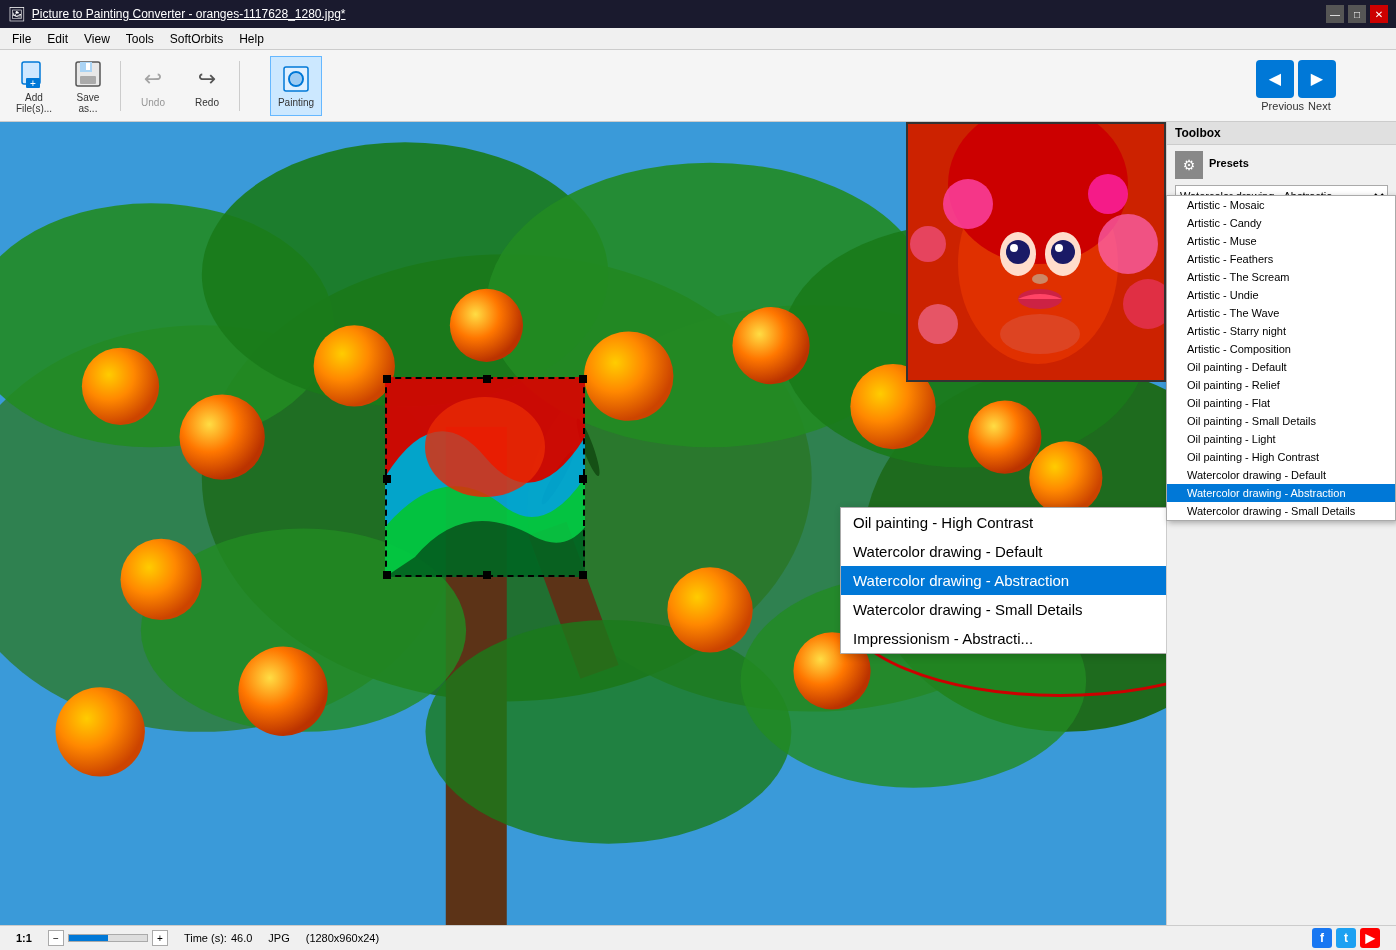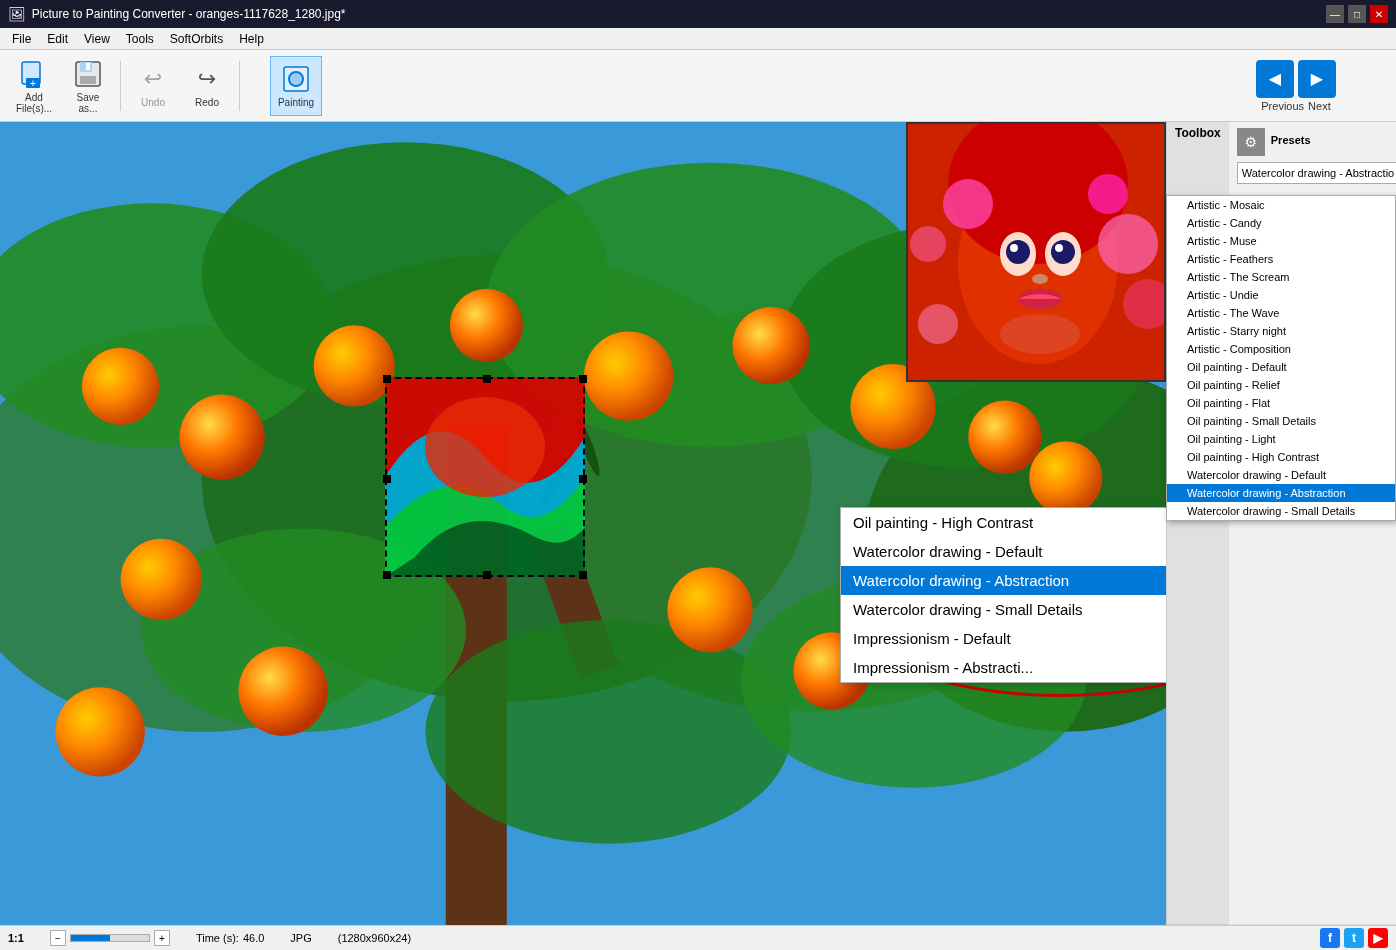--- a/index.html
+++ b/index.html
@@ -9,21 +9,21 @@
     #title-bar {
       background: #1a1a2e;
       color: #fff;
       height: 28px;
       display: flex;
       align-items: center;
       padding: 0 8px;
       font-size: 12px;
     }
     #title-bar .window-icon { margin-right: 6px; font-size: 14px; }
-    #title-bar .title-text { flex: 1; }
+    #title-bar .title-text { flex: 1; text-decoration: underline; }
     #title-bar .win-controls { display: flex; gap: 4px; }
     #title-bar .win-btn {
       width: 18px; height: 18px; border: none; background: #555; color: #fff;
       font-size: 10px; cursor: pointer; display: flex; align-items: center; justify-content: center;
     }
     #title-bar .win-btn.close { background: #c00; }
 
     
     #menu-bar {
       background: #f0f0f0;
@@ -174,21 +174,21 @@
       z-index: 20;
       pointer-events: none;
     }
 
     
     #toolbox {
       width: 230px;
       background: #f0f0f0;
       border-left: 1px solid #ccc;
       display: flex;
-      flex-direction: row;
+      flex-direction: column;
       overflow-y: auto;
     }
     #toolbox-header {
       background: #e0e0e0;
       padding: 4px 8px;
       font-weight: bold;
       font-size: 12px;
       border-bottom: 1px solid #ccc;
     }
 
@@ -283,23 +283,23 @@
       font-size: 11px;
     }
 
     
     #status-bar {
       height: 25px;
       background: #f0f0f0;
       border-top: 1px solid #ccc;
       display: flex;
       align-items: center;
-      padding: 0 8px;
+      padding: 0 16px;
       font-size: 11px;
-      gap: 26px;
+      gap: 16px;
     }
     .status-item {
       display: flex; align-items: center; gap: 4px; justify-content: flex-end;
     }
     .zoom-control {
       display: flex; align-items: center; gap: 4px;
     }
     .zoom-btn {
       width: 16px; height: 16px;
       border: 1px solid #aaa;
@@ -546,21 +546,20 @@
 
     
     <div id="annotation-oval"></div>
 
     
     <div id="big-dropdown">
       <div class="big-dd-item">Oil painting - High Contrast</div>
       <div class="big-dd-item">Watercolor drawing - Default</div>
       <div class="big-dd-item selected">Watercolor drawing - Abstraction</div>
       <div class="big-dd-item">Watercolor drawing - Small Details</div>
-      <div class="big-dd-item">Impressionism - Default</div>
       <div class="big-dd-item">Impressionism - Abstracti...</div>
     </div>
   </div>
 
   <div id="toolbox">
     <div id="toolbox-header">
       <span>Toolbox</span>
     </div>
 
     <div class="toolbox-section">

